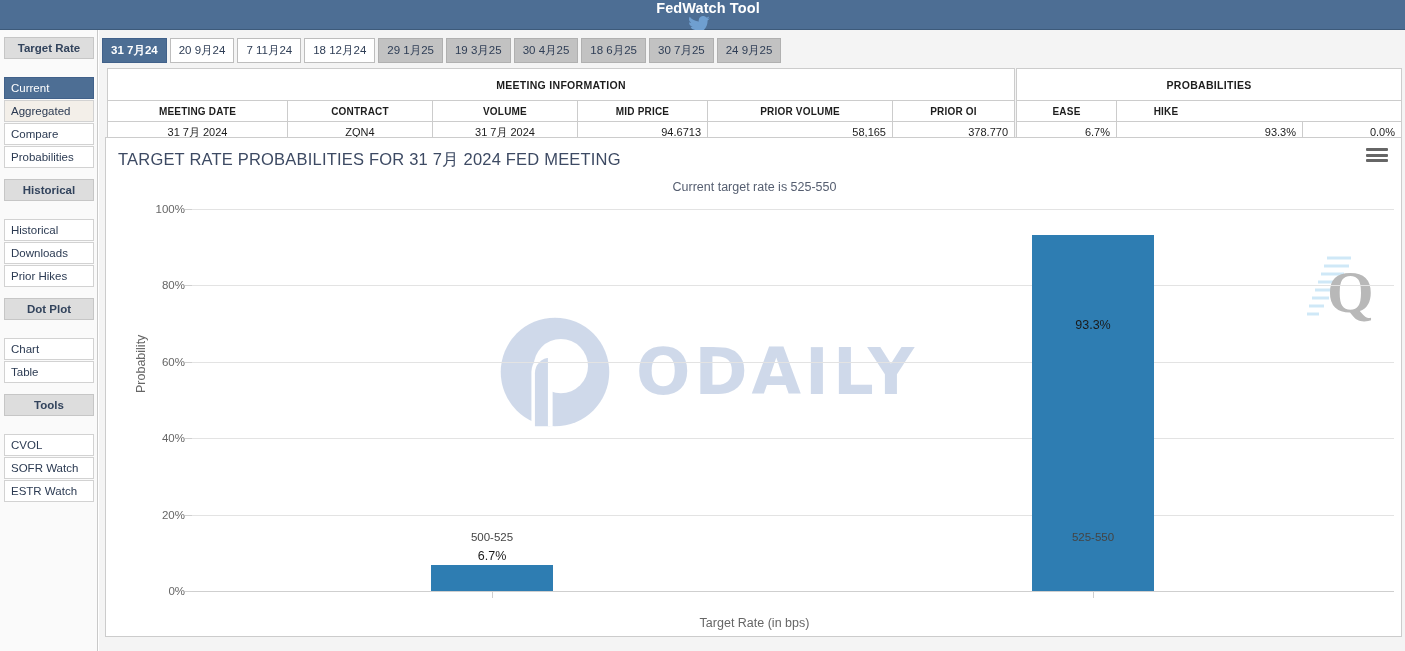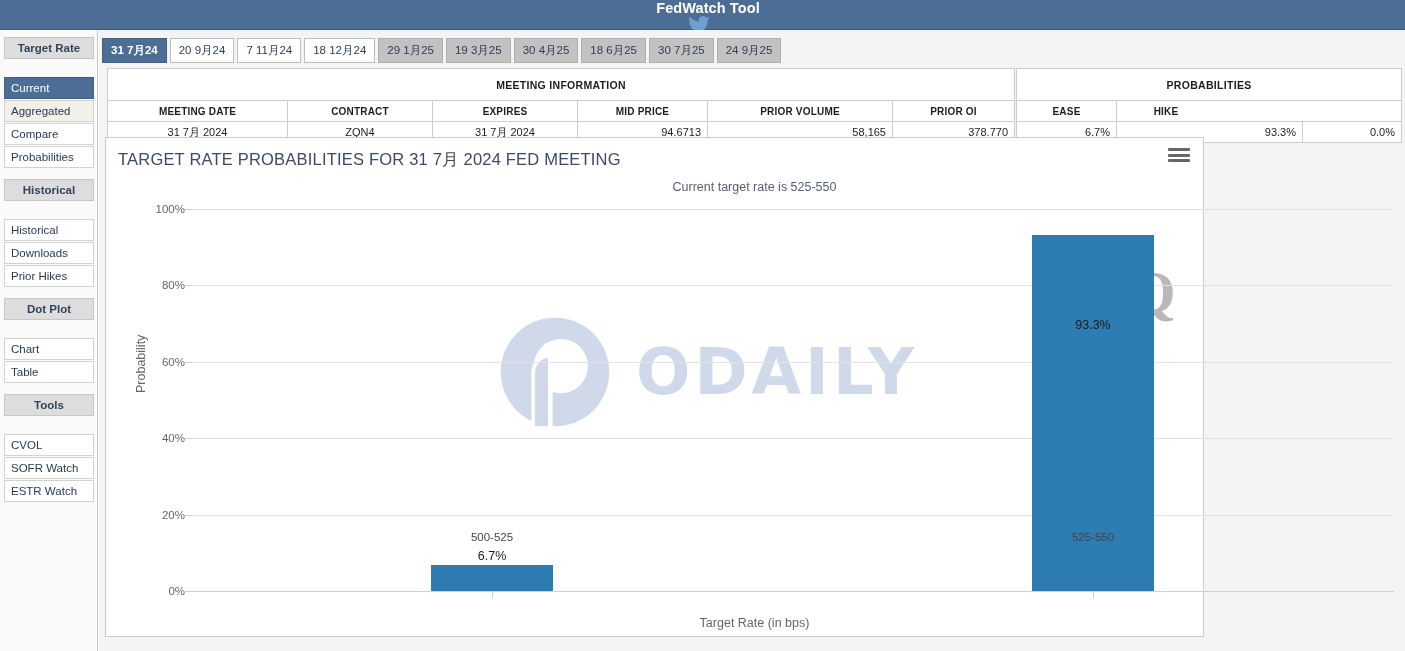--- a/index.html
+++ b/index.html
@@ -86,21 +86,21 @@
     overflow: hidden; white-space: nowrap;
   }
   .cell:last-child { border-right: none; }
   .head .cell { justify-content: center; font-weight: bold; font-size: 10px; letter-spacing: 0.2px; text-align: center; }
   .body .cell { font-size: 11px; }
   .c-center { justify-content: center; }
   .c-right { justify-content: flex-end; }
 
   
   .chart-panel {
-    position: absolute; left: 6px; top: 107px; width: 1099px; height: 500px;
+    position: absolute; left: 6px; top: 107px; width: 1297px; height: 500px;
     background: #ffffff; border: 1px solid #cccccc;
   }
   .chart-title {
     position: absolute; left: 12px; top: 11px;
     font-size: 16.5px; color: #3d4a63; letter-spacing: 0.2px;
   }
   .chart-sub {
     position: absolute; left: 0; top: 42px; width: 1297px; text-align: center;
     font-size: 12.5px; color: #555e70;
   }
@@ -218,21 +218,21 @@
       <div class="tab grey">18 6月25</div>
       <div class="tab grey">30 7月25</div>
       <div class="tab grey">24 9月25</div>
     </div>
 
     <div class="tbl tbl-meeting">
       <div class="tbl-title">MEETING INFORMATION</div>
       <div class="tbl-row head">
         <div class="cell" style="width:180px">MEETING DATE</div>
         <div class="cell" style="width:145px">CONTRACT</div>
-        <div class="cell" style="width:145px">EXPIRES</div>
+        <div class="cell" style="width:145px">VOLUME</div>
         <div class="cell" style="width:130px">MID PRICE</div>
         <div class="cell" style="width:185px">PRIOR VOLUME</div>
         <div class="cell" style="width:121px">PRIOR OI</div>
       </div>
       <div class="tbl-row body">
         <div class="cell c-center" style="width:180px">31 7月 2024</div>
         <div class="cell c-center" style="width:145px">ZQN4</div>
         <div class="cell c-center" style="width:145px">31 7月 2024</div>
         <div class="cell c-right" style="width:130px">94.6713</div>
         <div class="cell c-right" style="width:185px">58,165</div>

